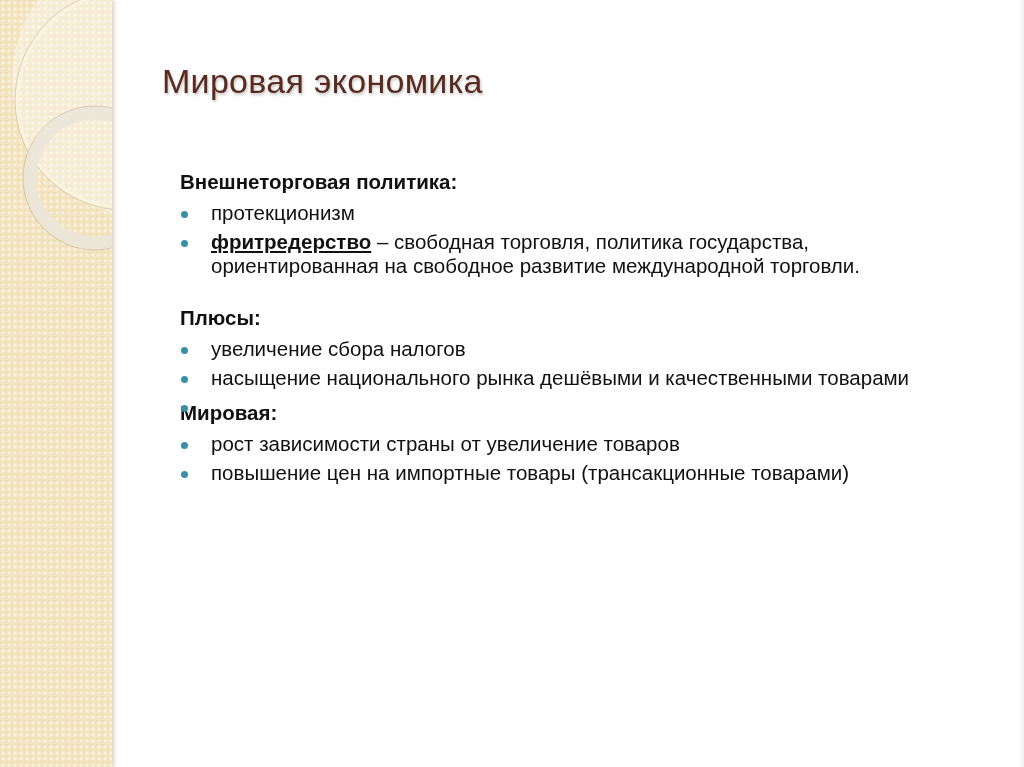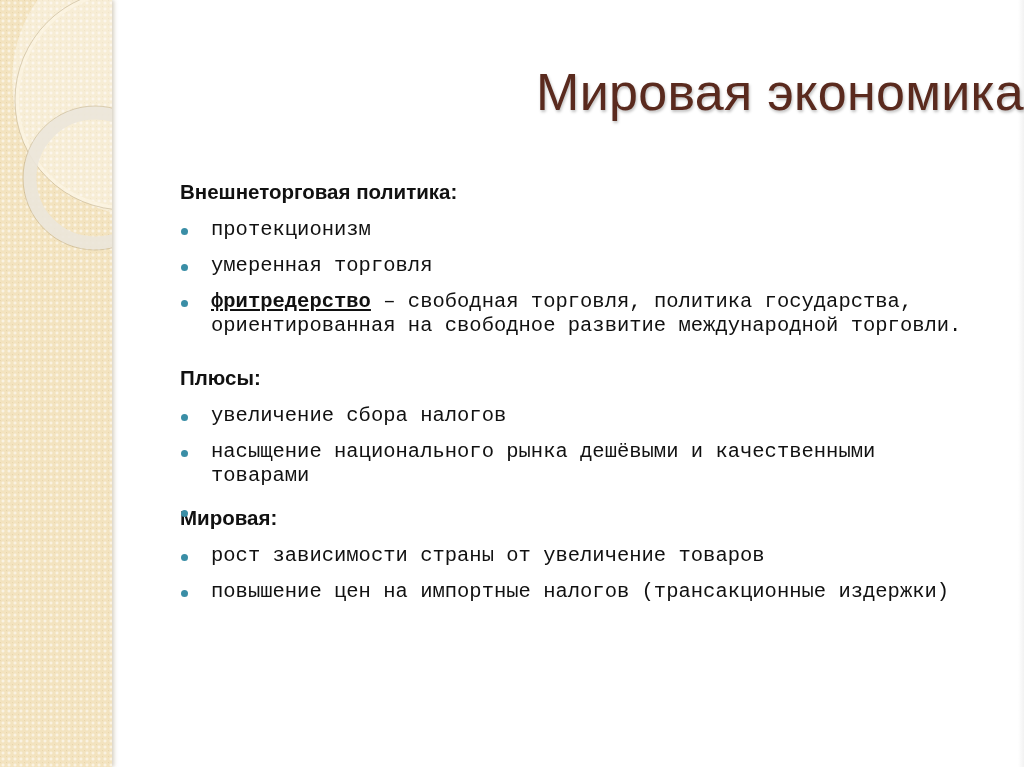--- a/index.html
+++ b/index.html
@@ -18,31 +18,31 @@
     box-shadow: 2px 0 4px rgba(140,120,80,0.35);
     overflow: hidden;
   }
   .side-band svg { position: absolute; left: 0; top: 0; }
   .slide-edge {
     position: absolute; right: 0; top: 0; width: 6px; height: 767px;
     background: linear-gradient(to right, #ffffff, #f2f2f2);
   }
   .title {
     position: absolute; left: 112px; right: 0; top: 62px;
-    text-align: right; padding-left: 30px;
-    font-size: 52px; color: #5a2a1e; letter-spacing: 0.3px;
+    text-align: left; padding-left: 50px;
+    font-size: 34px; color: #5a2a1e; letter-spacing: 0.3px;
     text-shadow: 1px 2px 3px rgba(0,0,0,0.25);
   }
   .content {
-    position: absolute; left: 180px; top: 178px; width: 800px;
+    position: absolute; left: 180px; top: 168px; width: 800px;
     font-size: 20.5px; color: #111;
   }
   .heading { font-weight: bold; margin: 0; line-height: 28px; }
   ul { list-style: none; margin: 0; padding: 0; }
-  li { position: relative; padding-left: 31px; line-height: 24px; margin-top: 12px; font-family: Liberation Mono, monospace; }
+  li { position: relative; padding-left: 31px; line-height: 24px; margin-top: 5px; }
   li .dot {
     position: absolute; left: 1px; top: 10px; width: 7px; height: 7px;
     border-radius: 50%; background: #3a8ea6;
   }
   .term { font-weight: bold; text-decoration: underline; }
   .gap { height: 26px; }
   .gap-small { height: 4px; }
 </style>
 </head>
 <body>
@@ -59,24 +59,20 @@
 <div class="slide-edge"></div>
 
 <div class="title">Мировая экономика</div>
 
 <div class="content">
   <p class="heading">Внешнеторговая политика:</p>
   <ul>
     <li>
       <span class="dot"></span>
       <span>протекционизм</span>
-    </li>
-    <li>
-      <span class="dot"></span>
-      <span>умеренная торговля</span>
     </li>
     <li>
       <span class="dot"></span>
       <span class="term">фритредерство</span><span> – свободная торговля, политика государства, ориентированная на свободное развитие международной торговли.</span>
     </li>
   </ul>
 
   <div class="gap"></div>
 
   <p class="heading">Плюсы:</p>
@@ -97,16 +93,16 @@
   <div class="gap-small"></div>
 
   <p class="heading">Мировая:</p>
   <ul>
     <li>
       <span class="dot"></span>
       <span>рост зависимости страны от увеличение товаров</span>
     </li>
     <li>
       <span class="dot"></span>
-      <span>повышение цен на импортные налогов (трансакционные издержки)</span>
+      <span>повышение цен на импортные товары (трансакционные товарами)</span>
     </li>
   </ul>
 </div>
 
 </body></html>

